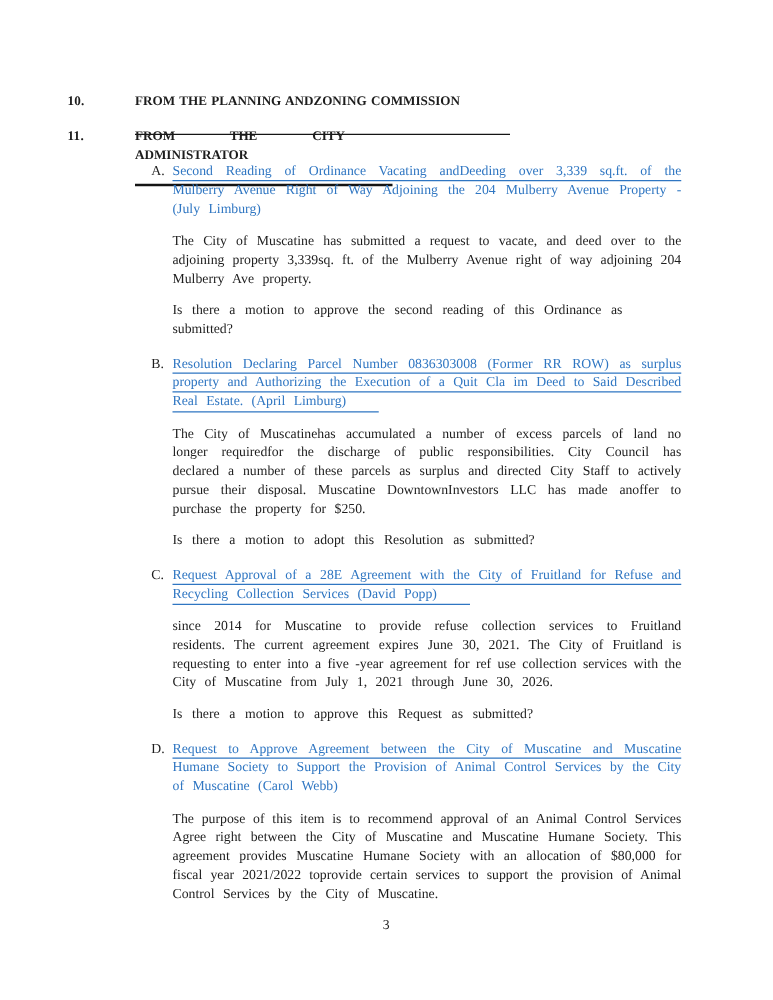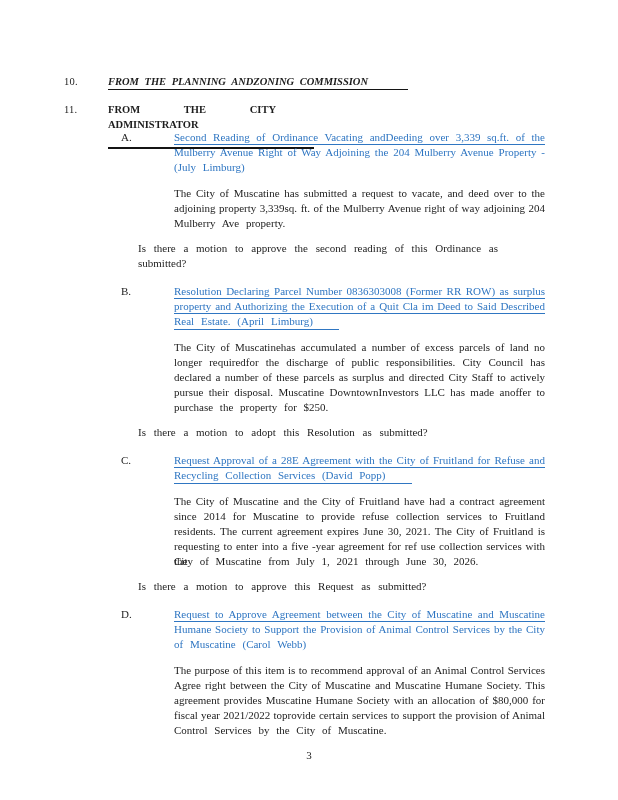--- a/index.html
+++ b/index.html
@@ -11,37 +11,37 @@
     font-size:11px;
     line-height:15px;
     color:#1d1d1d;
     overflow:hidden;
   }
   .content { padding-top:74px; }
 
   
   .heading-row { position:relative; height:15px; margin-bottom:13px; }
   .h-num {
-    position:absolute; left:64px; top:0;
-    font-weight:normal; font-size:10.5px; letter-spacing:.2px;
+    position:absolute; left:54px; top:0;
+    font-weight:bold; font-size:10.5px; letter-spacing:.2px;
   }
   .h-text {
     position:absolute; left:108px; top:0;
     font-weight:bold; font-size:10.5px;
     text-align:justify; text-align-last:justify;
     box-sizing:content-box;
   }
-  .h-text.h0 { width:260px; padding-right:40px; border-bottom:1.8px solid #141414; padding-bottom:0;font-style:italic; }
+  .h-text.h0 { width:260px; padding-right:40px; border-bottom:1.8px solid #141414; padding-bottom:18px; }
   .h-text.h1 { width:168px; padding-right:38px; border-bottom:2.6px solid #141414; padding-bottom:15px; }
 
   
   .sections { margin-left:138px; width:407px; }
   .sec-title { position:relative; margin-bottom:11px; }
   .sec-letter { position:absolute; left:-17px; top:0; color:#1d1d1d; }
-  .line { height:15px; box-sizing:border-box; overflow:visible;margin-left:36px; }
+  .line { height:15px; box-sizing:border-box; overflow:visible; }
   .fill { text-align:justify; text-align-last:justify; }
   .shortline { word-spacing:4px; }
   .titleline { cursor:pointer; }
   .titleline.u.fill { border-bottom:1px solid currentColor; height:15px; }
   .titleline.u.shortline .txt {
     display:inline-block;
     border-bottom:1px solid currentColor;
     padding-right:26px;
   }
   .sec-body { margin-bottom:10px; }
@@ -97,21 +97,20 @@
           </div>
           <div class="motion">Is there a motion to adopt this Resolution as submitted?</div>
         </div>
         <div class="section">
           <div class="sec-title" style="color: rgb(47, 118, 194);">
             <span class="sec-letter">C.</span>
             <div class="line titleline u fill"><span class="txt">Request Approval of a 28E Agreement with the City of Fruitland for Refuse and</span></div>
             <div class="line titleline u shortline"><span class="txt">Recycling Collection Services (David Popp)</span></div>
           </div>
           <div class="sec-body">
-            <div class="line fill">The City of Muscatine and the City of Fruitland have had a contract agreement</div>
             <div class="line fill">since 2014 for Muscatine to provide refuse collection services to Fruitland</div>
             <div class="line fill">residents. The current agreement expires June 30, 2021. The City of Fruitland is</div>
             <div class="line fill">requesting to enter into a five -year agreement for ref use collection services with the</div>
             <div class="line shortline">City of Muscatine from July 1, 2021 through June 30, 2026.</div>
           </div>
           <div class="motion">Is there a motion to approve this Request as submitted?</div>
         </div>
         <div class="section">
           <div class="sec-title" style="color: rgb(47, 118, 194);">
             <span class="sec-letter">D.</span>

